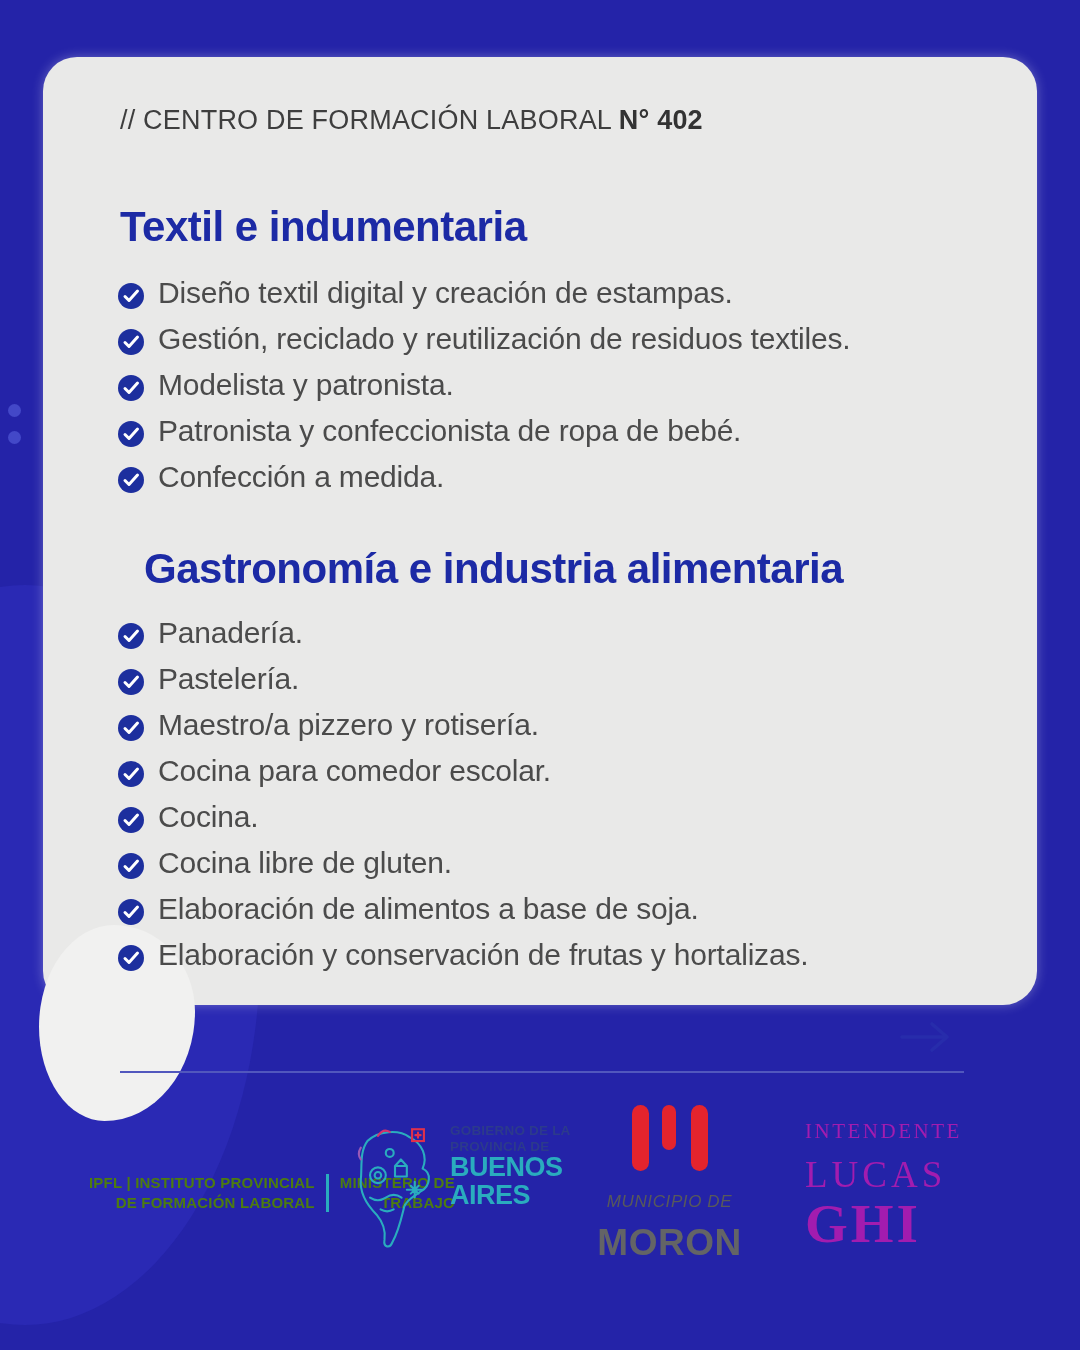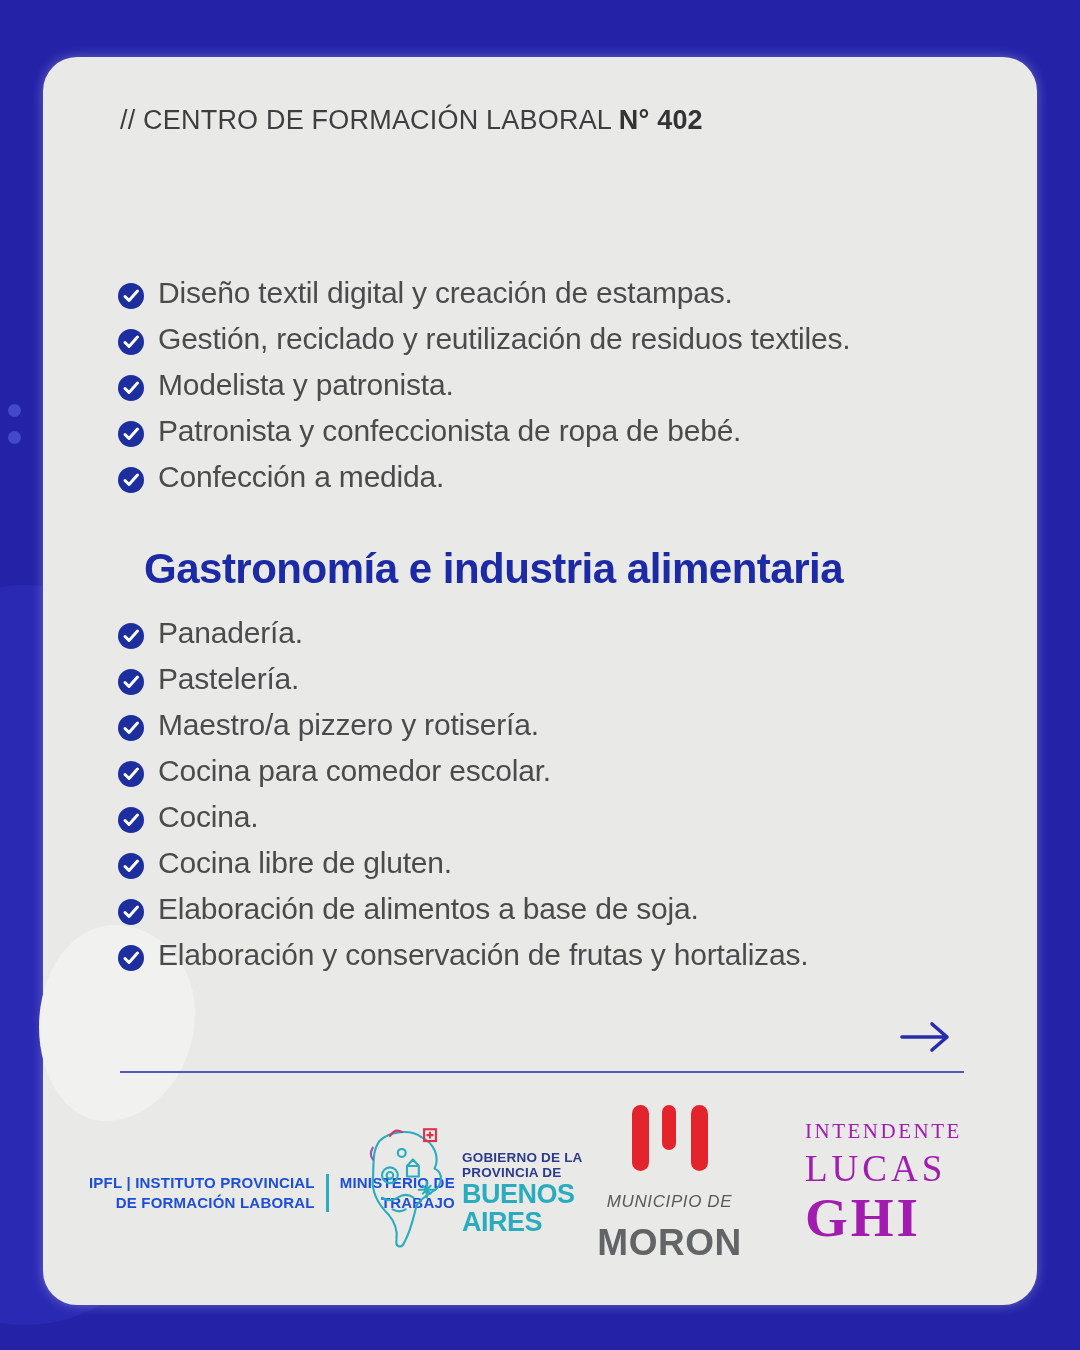--- a/index.html
+++ b/index.html
@@ -11,21 +11,21 @@
   }
   .frame { position:absolute; inset:0; }
   .dot { position:absolute; width:13px; height:13px; border-radius:50%; background:#4348c8; }
   .dot1 { left:8px; top:404px; }
   .dot2 { left:8px; top:431px; }
   .frame-blob {
     position:absolute; left:-210px; top:585px; width:470px; height:740px;
     background:#2a29b4; border-radius:50%;
   }
   .card {
-    position:absolute; left:43px; top:57px; width:994px; height:1248px;
+    position:absolute; left:43px; top:57px; width:994px; height:948px;
     background:#e9e9e8; border-radius:34px;
     box-shadow:0 0 12px rgba(255,255,255,0.30);
   }
   .card-blob {
     position:absolute; left:-4px; top:868px; width:156px; height:196px;
     background:#f1f1f0;
     border-radius:48% 52% 58% 42% / 52% 44% 56% 48%;
   }
   .header { position:absolute; left:77px; top:48px; font-size:27px; color:#3e3e3e; letter-spacing:0.2px; white-space:nowrap; }
   .header .num { font-weight:bold; color:#333333; }
@@ -41,53 +41,54 @@
   .list li { display:flex; align-items:flex-end; height:30px; margin-bottom:16px; }
   .check { width:28px; height:28px; margin-right:13px; flex:none; }
   .item-text { font-size:30px; color:#4b4b4b; letter-spacing:-0.2px; white-space:nowrap; }
   .arrow { position:absolute; left:856px; top:960px; cursor:pointer; }
   .divider { position:absolute; left:77px; top:1014px; width:844px; height:2px; background:#5157bd; }
 
   
   .ipfl {
     position:absolute; left:46px; top:1116px;
     display:flex; align-items:center;
-    color:#1d4ed8; font-weight:bold; font-size:15px; line-height:1.3; letter-spacing:0.2px;
+    color:#4d7c0f; font-weight:bold; font-size:15px; line-height:1.3; letter-spacing:0.2px;
   }
   .ipfl-col { text-align:right; white-space:nowrap; }
   .ipfl-sep { width:3px; height:38px; background:#2aacbe; margin:0 11px; }
 
-  .ba { position:absolute; left:318px; top:1066px; display:flex; align-items:center; }
+  .ba { position:absolute; left:306px; top:1066px; display:flex; align-items:flex-start; }
   .ba-text { margin-left:9px; }
   .ba-gov { font-size:13.5px; font-weight:bold; color:#2c3a8c; line-height:1.15; letter-spacing:0.2px; }
   .ba-name { font-size:27px; font-weight:bold; color:#2aacbe; line-height:1.03; letter-spacing:-0.5px; }
 
   .moron { position:absolute; left:514px; top:1048px; width:225px; text-align:center; }
   .moron-m { display:block; margin:0 auto; }
   .moron-muni { margin-top:21px; font-size:17px; color:#58595b; letter-spacing:0.6px;font-style:italic; }
   .moron-name { font-size:37px; font-weight:bold; color:#636466; letter-spacing:0.5px; margin-top:10px; }
 
   .ghi { position:absolute; left:762px; top:1062px; color:#a21caf; font-family:Liberation Serif, serif; }
   .ghi-title { font-size:21px; letter-spacing:2.5px; }
-  .ghi-first { font-size:37px; letter-spacing:4px; margin-top:3px; }
+  .ghi-first { font-size:37px; letter-spacing:4px; margin-top:9px; }
   .ghi-last  { font-size:55px; font-weight:bold; letter-spacing:3px; margin-top:-4px; }
 </style>
 </head>
 <body>
 
 <div class="frame">
   <div class="frame-blob"></div>
   <div class="dot dot1"></div>
   <div class="dot dot2"></div>
 
   <div class="card">
     <div class="card-blob"></div>
 
     <div class="header"><span>// CENTRO DE FORMACIÓN LABORAL </span><span class="num">N° 402</span></div>
 
+    <h2 class="section-title" id="sec1-title">Textil e indumentaria</h2>
 
     <ul class="list" id="list1">
       <li>
         <span class="check"><svg viewBox="0 0 28 28" width="28" height="28">
               <circle cx="14" cy="14" r="13" fill="#1d2f9e"></circle>
               <path d="M8 14.5l4 4 8.5-9.5" stroke="#ffffff" stroke-width="3" fill="none" stroke-linecap="round" stroke-linejoin="round"></path>
             </svg></span>
         <span class="item-text">Diseño textil digital y creación de estampas.</span>
       </li>
       <li>

